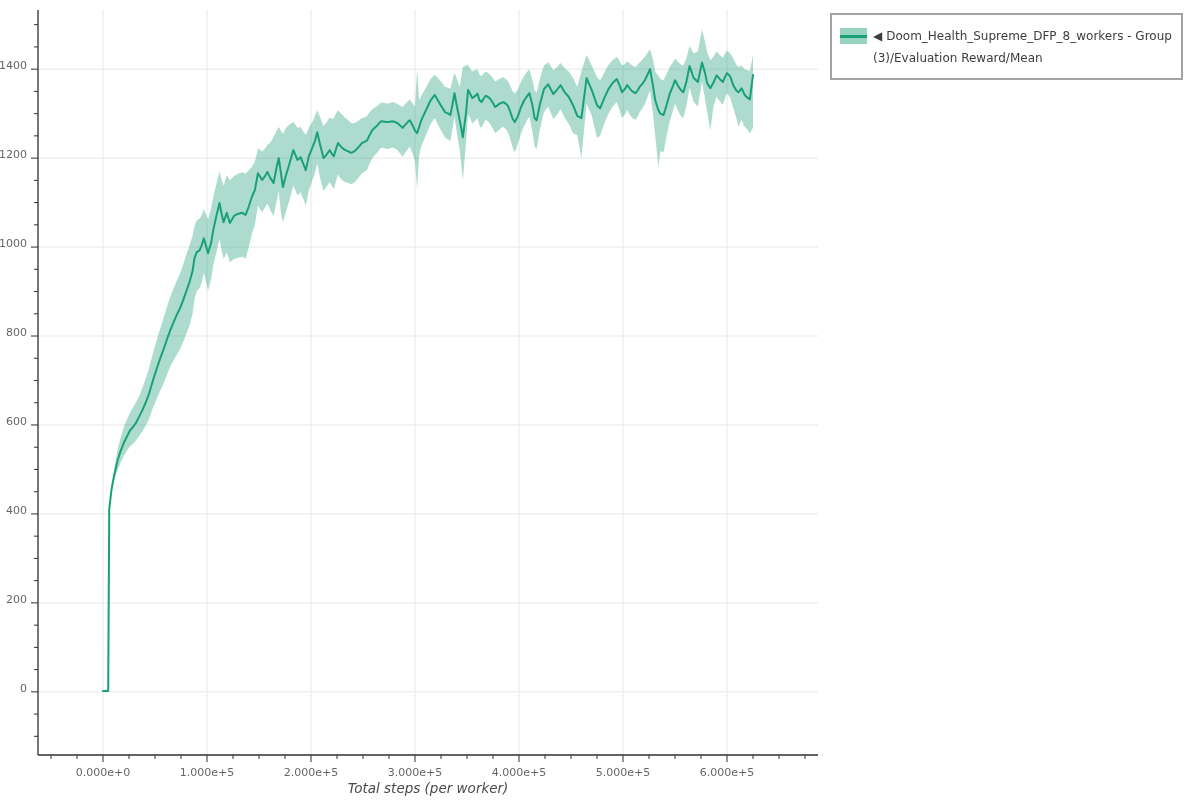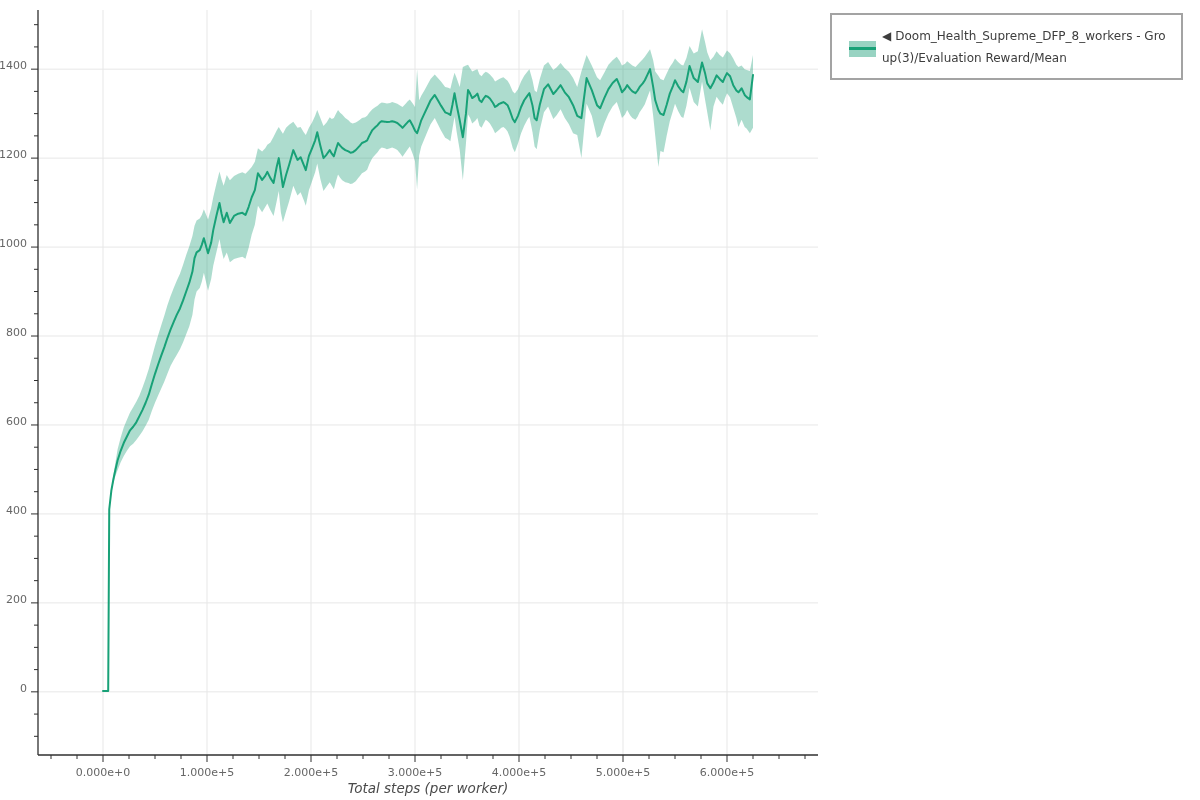--- a/index.html
+++ b/index.html
@@ -1,21 +1,21 @@
 <!DOCTYPE html>
 <html><head>
 <meta charset="utf-8">
 <style>
   html,body{margin:0;padding:0;background:#ffffff;}
   #stage{position:relative;width:1200px;height:800px;background:#ffffff;overflow:hidden;
          font-family:"DejaVu Sans","Liberation Sans",sans-serif;}
   #chart-svg{position:absolute;left:0;top:0;}
   .legend{position:absolute;left:830px;top:13px;width:353px;box-sizing:border-box;
-          border:2px solid #a3a3a3;background:#ffffff;padding:10px 8px 9px 17px;
-          display:flex;align-items:center;}
+          border:2px solid #a3a3a3;background:#ffffff;padding:10px 8px 9px 8px;
+          display:flex;align-items:flex-start;}
   .swatch{display:inline-block;width:27px;height:16px;margin:3px 6px 0 0;flex:0 0 auto;position:relative;}
   .swatch-line{position:absolute;left:0;right:0;top:6.5px;height:3px;}
   .legend-text{display:inline-block;width:316px;font-size:12px;line-height:22px;color:#3d3d3d;
                word-break:break-all;}
   .legend-toggle{margin-right:4px;color:#3d3d3d;}
 </style>
 </head>
 <body>
 
 <div id="stage">

